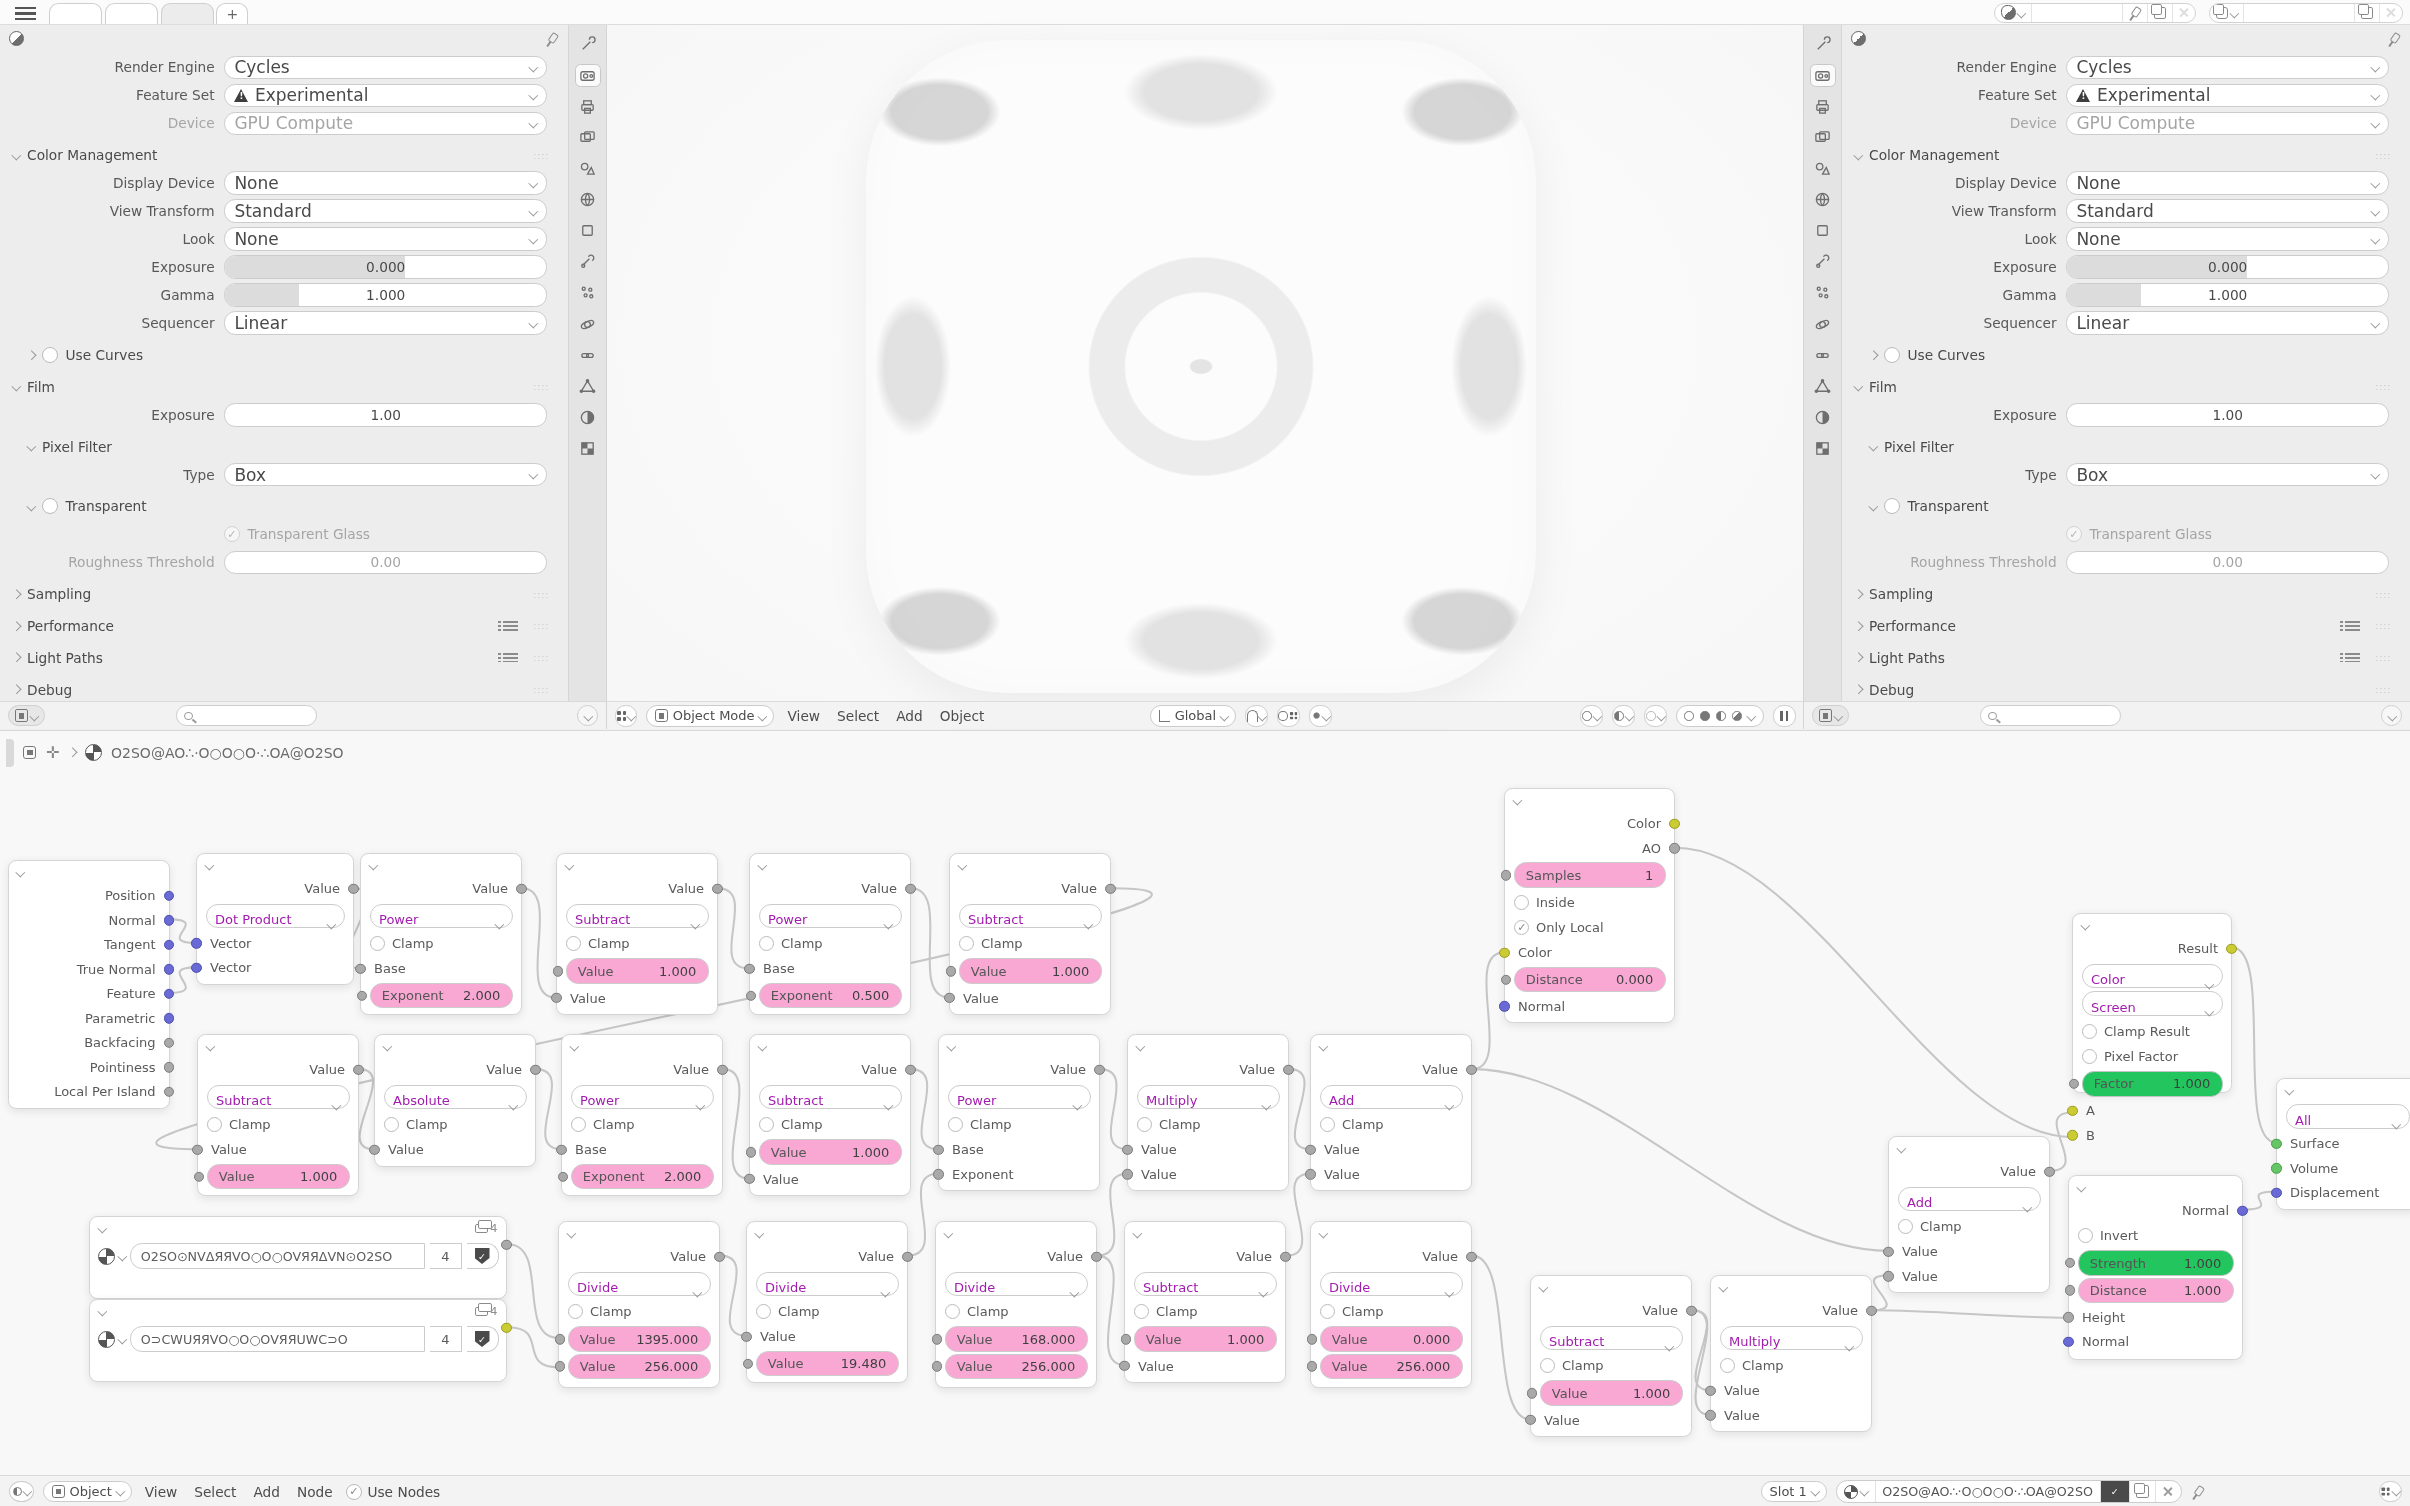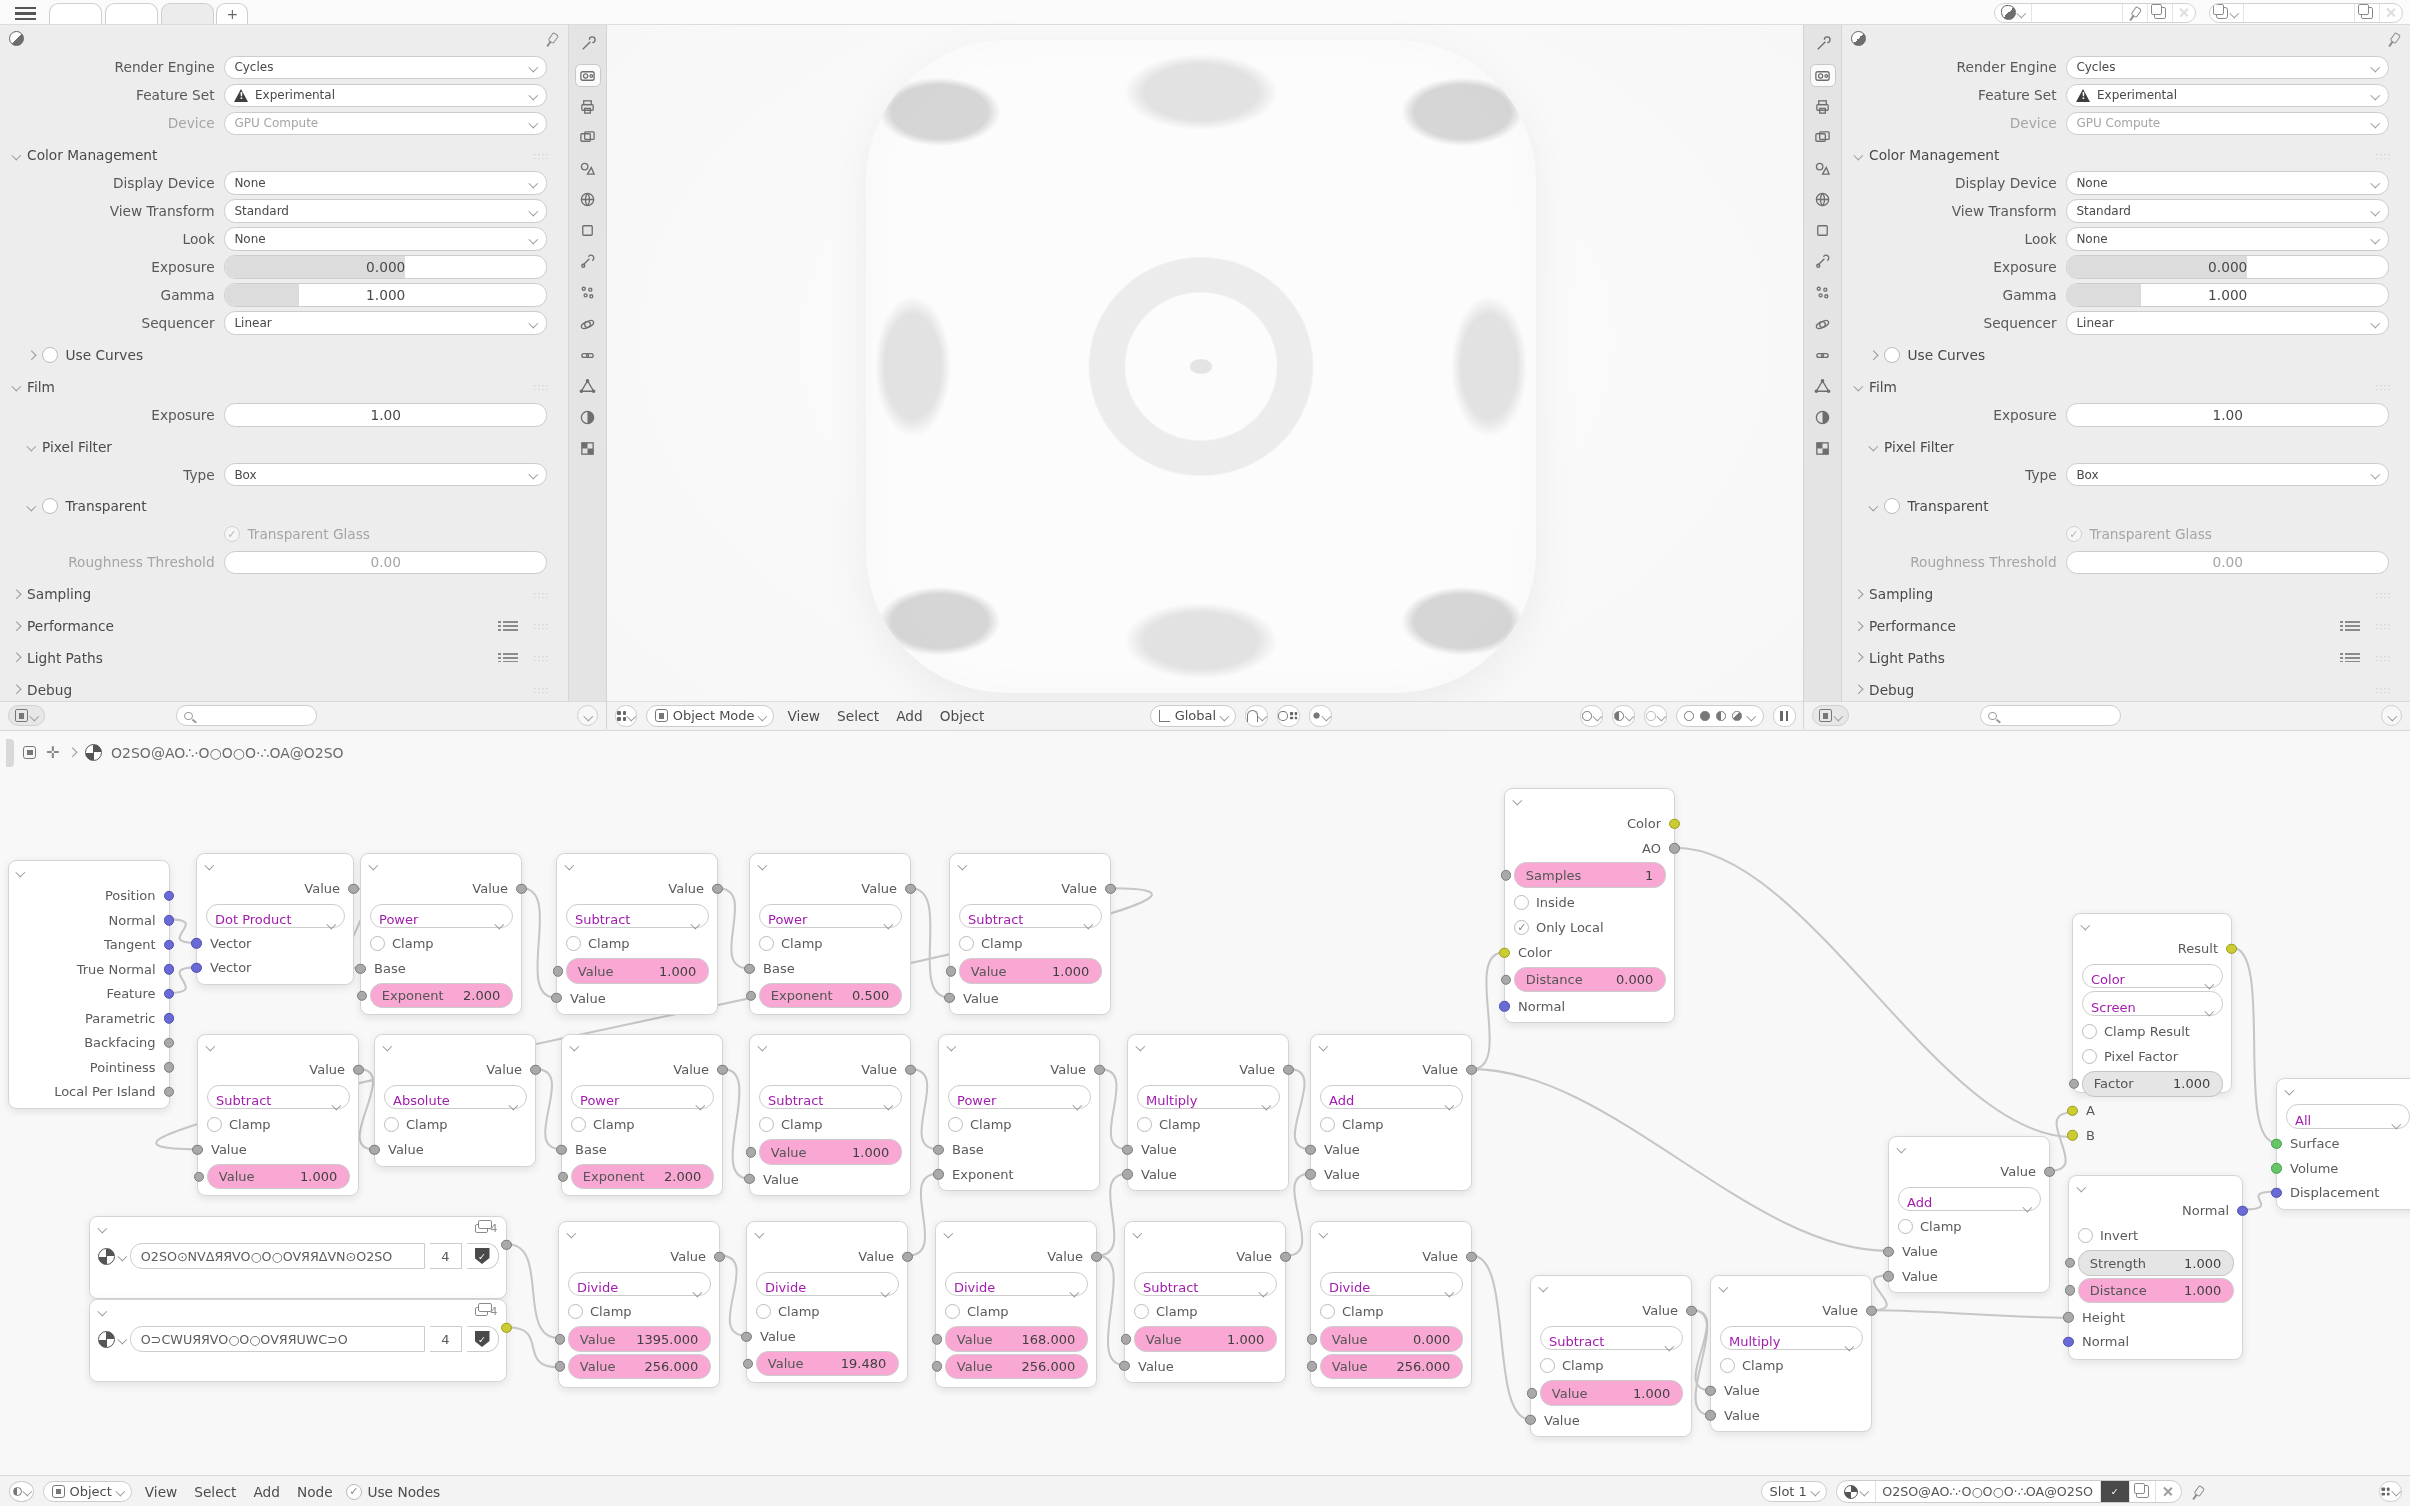--- a/index.html
+++ b/index.html
@@ -51,21 +51,21 @@
 .tabicon svg{width:17px;height:17px;stroke:#6e6e6e;fill:none;stroke-width:1.4}
 .tabicon.active{background:#fafafa;border:0.9px solid #c8c8c8}
 .phead{position:absolute;top:3.8px;left:9.4px;right:9.4px;height:19px;display:flex;align-items:center}
 .prows{position:absolute;top:28px;left:0;right:5.6px}
 .prow{display:flex;align-items:center;height:28px;padding-right:15px}
 .plabel{width:224px;text-align:right;padding-right:9.4px;font-size:13.7px;color:#585858;flex:none;white-space:nowrap}
 .pfield{flex:1}
 .prow.dim .plabel,.prow.dim .pfield .pill{color:#a5a5a5}
 .fillbar{position:absolute;left:0;top:0;bottom:0;background:#dcdcdc}
 .pill .val{position:relative;margin:0 auto;font-size:13.7px}
-.pill .selval{position:relative;font-size:12px}
+.pill .selval{position:relative;font-size:17px}
 .pill .chev{margin-left:auto;position:relative}
 .sectionrow{display:flex;align-items:center;height:28px;padding:0 13px;gap:7.5px;margin-top:3.8px;font-size:13.7px;color:#4a4a4a}
 .subrow{padding-left:28px}
 .listic{margin-left:auto;display:flex;flex-direction:column;gap:1.9px}
 .listic i{display:block;width:15px;height:1.9px;background:#8b8b8b;position:relative}
 .listic i::before{content:"";position:absolute;left:-4.7px;top:0;width:2.8px;height:1.9px;background:#8b8b8b}
 .sectionrow .grip{margin-left:7.5px}
 .sectionrow .grip.auto{margin-left:auto}
 .warn{width:0;height:0;border-left:7.5px solid transparent;border-right:7.5px solid transparent;border-bottom:13px solid #3e3e3e;position:relative;margin-right:6.6px;flex:none}
 .warn::after{content:"!";position:absolute;left:-1.9px;top:1.9px;color:#fff;font-size:8.5px;font-weight:bold}
@@ -115,21 +115,21 @@
 .sock{position:absolute;width:10.4px;height:10.4px;border-radius:50%;top:50%;transform:translateY(-50%);z-index:3}
 .sock.o{right:-5.6px}.sock.i{left:-5.6px}
 .sock.grey{background:#a9a9a9;border:0.9px solid #7c7c7c}
 .sock.purple{background:#6a6ad6;border:0.9px solid #4f4fae}
 .sock.yellow{background:#cbcb33;border:0.9px solid #9d9d22}
 .sock.green{background:#66c566;border:0.9px solid #47a047}
 .nsel{margin:2.8px 8.5px;height:24.5px;border:0.9px solid #ccc;border-radius:12.2px;display:flex;align-items:flex-end;padding:0 8.5px;color:#a21caf}
 .nsel .chev{margin-left:auto}
 .nchk{display:flex;align-items:center;gap:6.6px;height:25.4px;padding:0 9.4px;color:#5a5a5a}
 .nfield{position:relative;margin:1.9px 8.5px;height:25.4px;border:0.9px solid #ccc;border-radius:12.2px;display:flex;align-items:center;padding:0 11.3px;background:#f9a8d4}
-.nfield.fill{background:#e5e5e5;border-color:#c4c4c4}
+.nfield.fill{background:#22c55e;border-color:#c4c4c4}
 .nfield .fl{color:#555}
 .nfield .fv{margin-left:auto;color:#3f3f3f}
 .nfield .sock{left:-14px}
 .namerow{display:flex;align-items:center;gap:4.7px;margin:3.8px 7.5px}
 .namebox{flex:1;height:25.4px;border:0.9px solid #ccc;border-radius:12.2px 0 0 12.2px;display:flex;align-items:center;padding:0 9.4px;font-size:12.7px;color:#5c5c5c;overflow:hidden;white-space:nowrap;background:#fff}
 .usercount{width:32px;height:25.4px;border:0.9px solid #ccc;border-left:none;display:flex;align-items:center;justify-content:center;background:#fff}
 .shieldbtn{width:32px;height:25.4px;border:0.9px solid #ccc;border-left:none;border-radius:0 12.2px 12.2px 0;display:flex;align-items:center;justify-content:center;background:#fff}
 .stackic{width:12.2px;height:9.4px;border:1.3px solid #8a8a8a;border-radius:1.9px;position:relative}
 .stackic::after{content:"";position:absolute;left:1.9px;top:-4.7px;width:11.3px;height:7.5px;border:1.3px solid #8a8a8a;border-radius:1.9px;background:#fff}
 .matcircle{width:17px;height:17px;border-radius:50%;border:1.3px solid #555;background:conic-gradient(#555 0 25%,#fff 25% 50%,#555 50% 75%,#fff 75%);flex:none}

